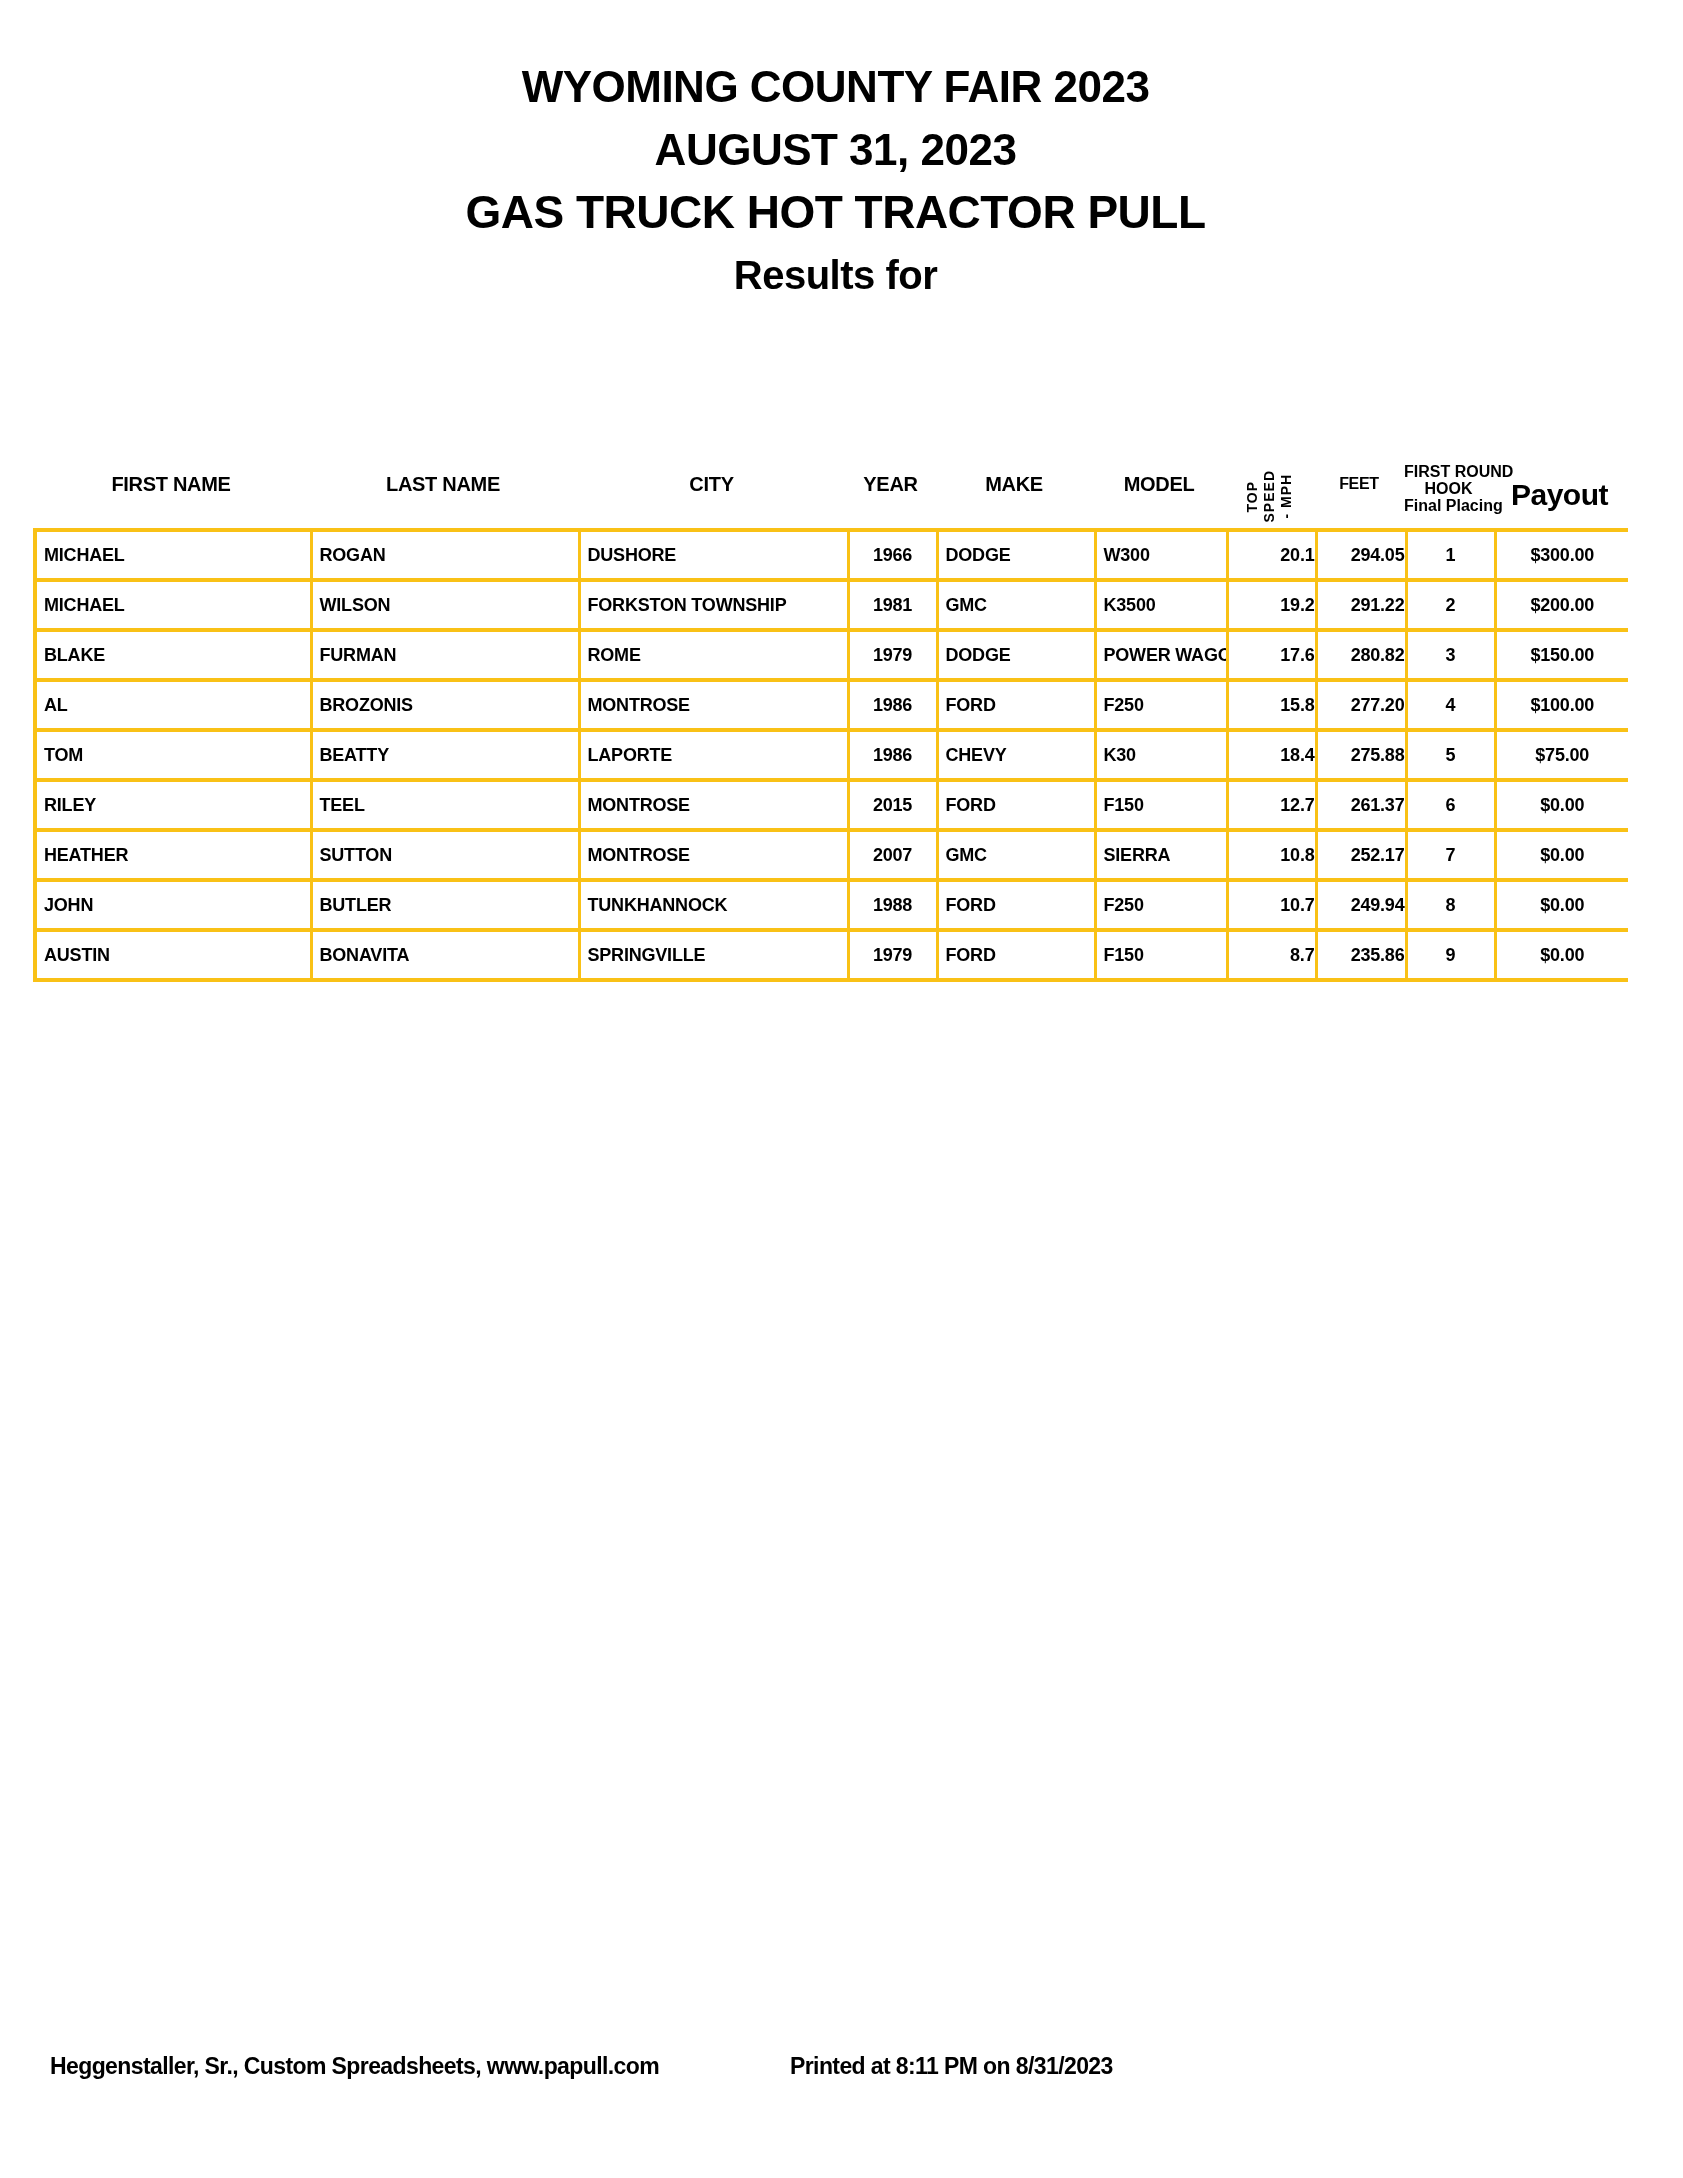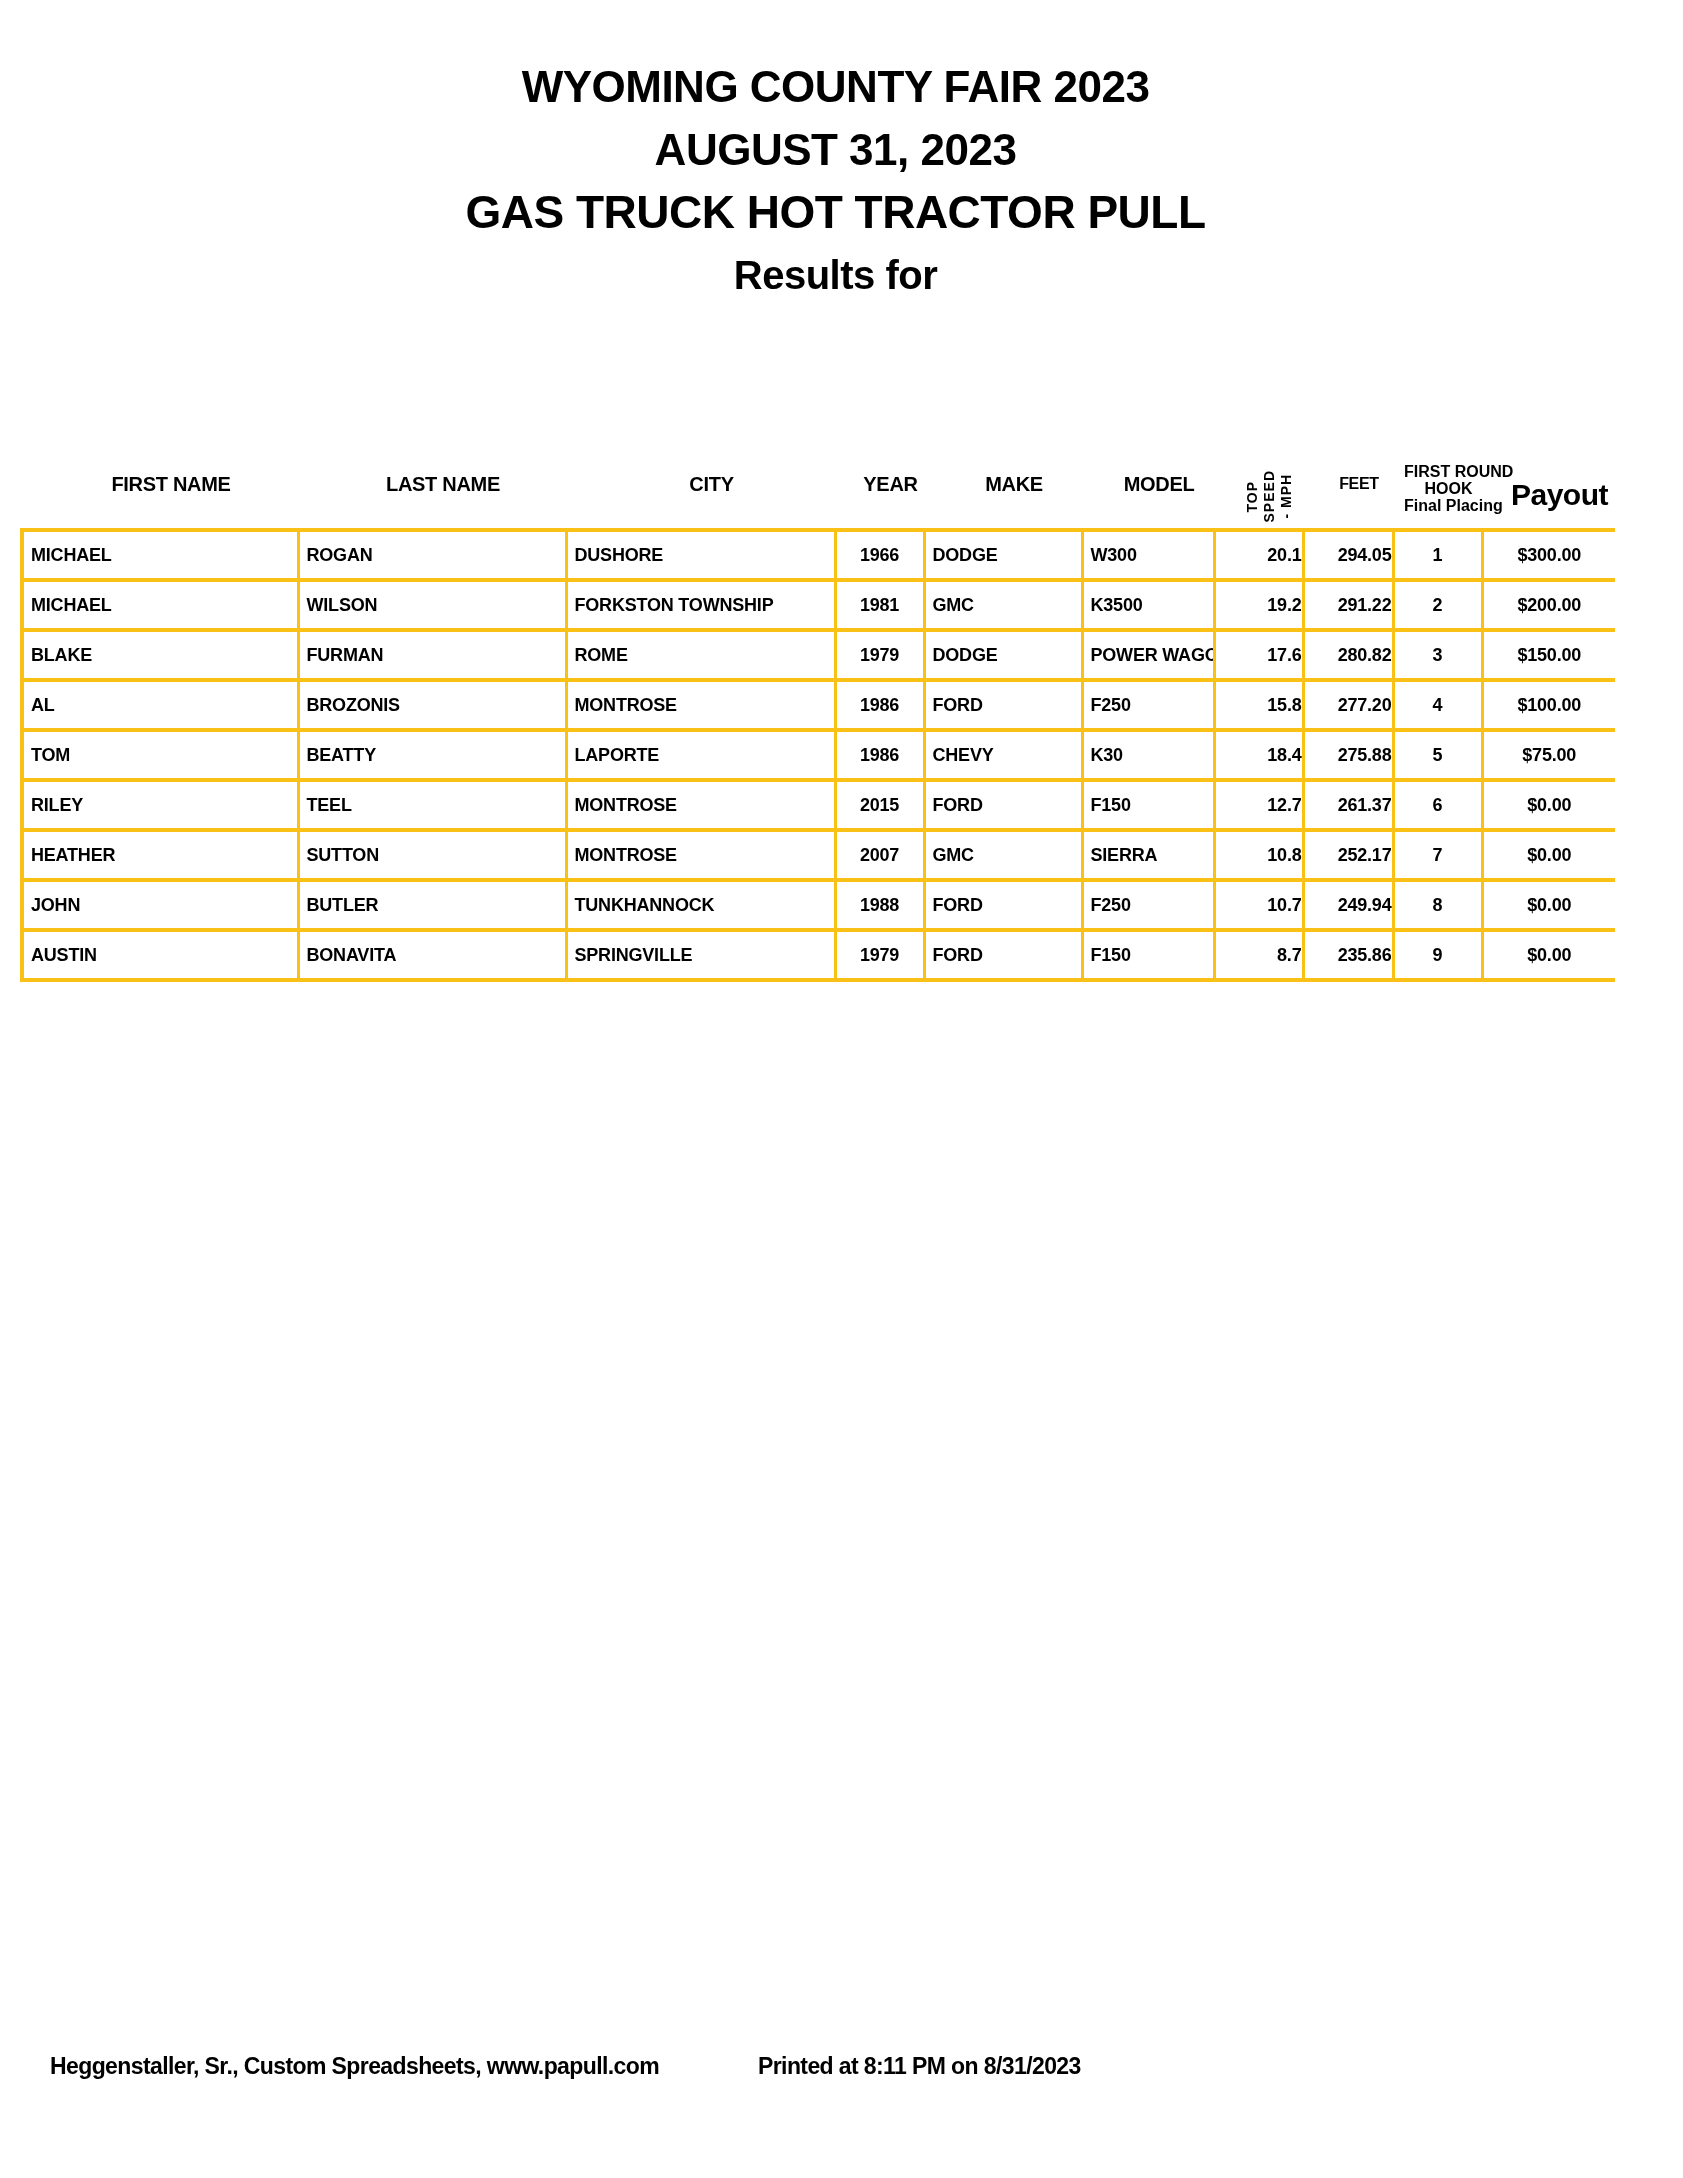--- a/index.html
+++ b/index.html
@@ -65,21 +65,21 @@
     font-weight: bold;
     font-size: 14px;
     line-height: 17px;
     letter-spacing: 1px;
     white-space: nowrap;
   }
 
   
   .results {
     position: absolute;
-    left: 20px;
+    left: 33px;
     top: 528px;
     width: 1594px;
     border-collapse: collapse;
     table-layout: fixed;
   }
   .results td {
     height: 46px;
     line-height: 46px;
     border-bottom: 4px solid var(--gold);
     border-right: 3px solid var(--gold);
@@ -110,21 +110,21 @@
     font-weight: bold;
     font-size: 23px;
     line-height: 26px;
     letter-spacing: -0.6px;
     white-space: nowrap;
   }
   .f1 { margin-bottom: 7px; }
   .f2 { position: relative; margin-left: 20px; }
   .printed {
     position: absolute;
-    left: 708px;
+    left: 740px;
     top: 0;
     text-align: center;
   }
 </style>
 </head>
 <body style="--gold: #F9C116;">
 
 <div class="page">
 
   <header class="titles">

